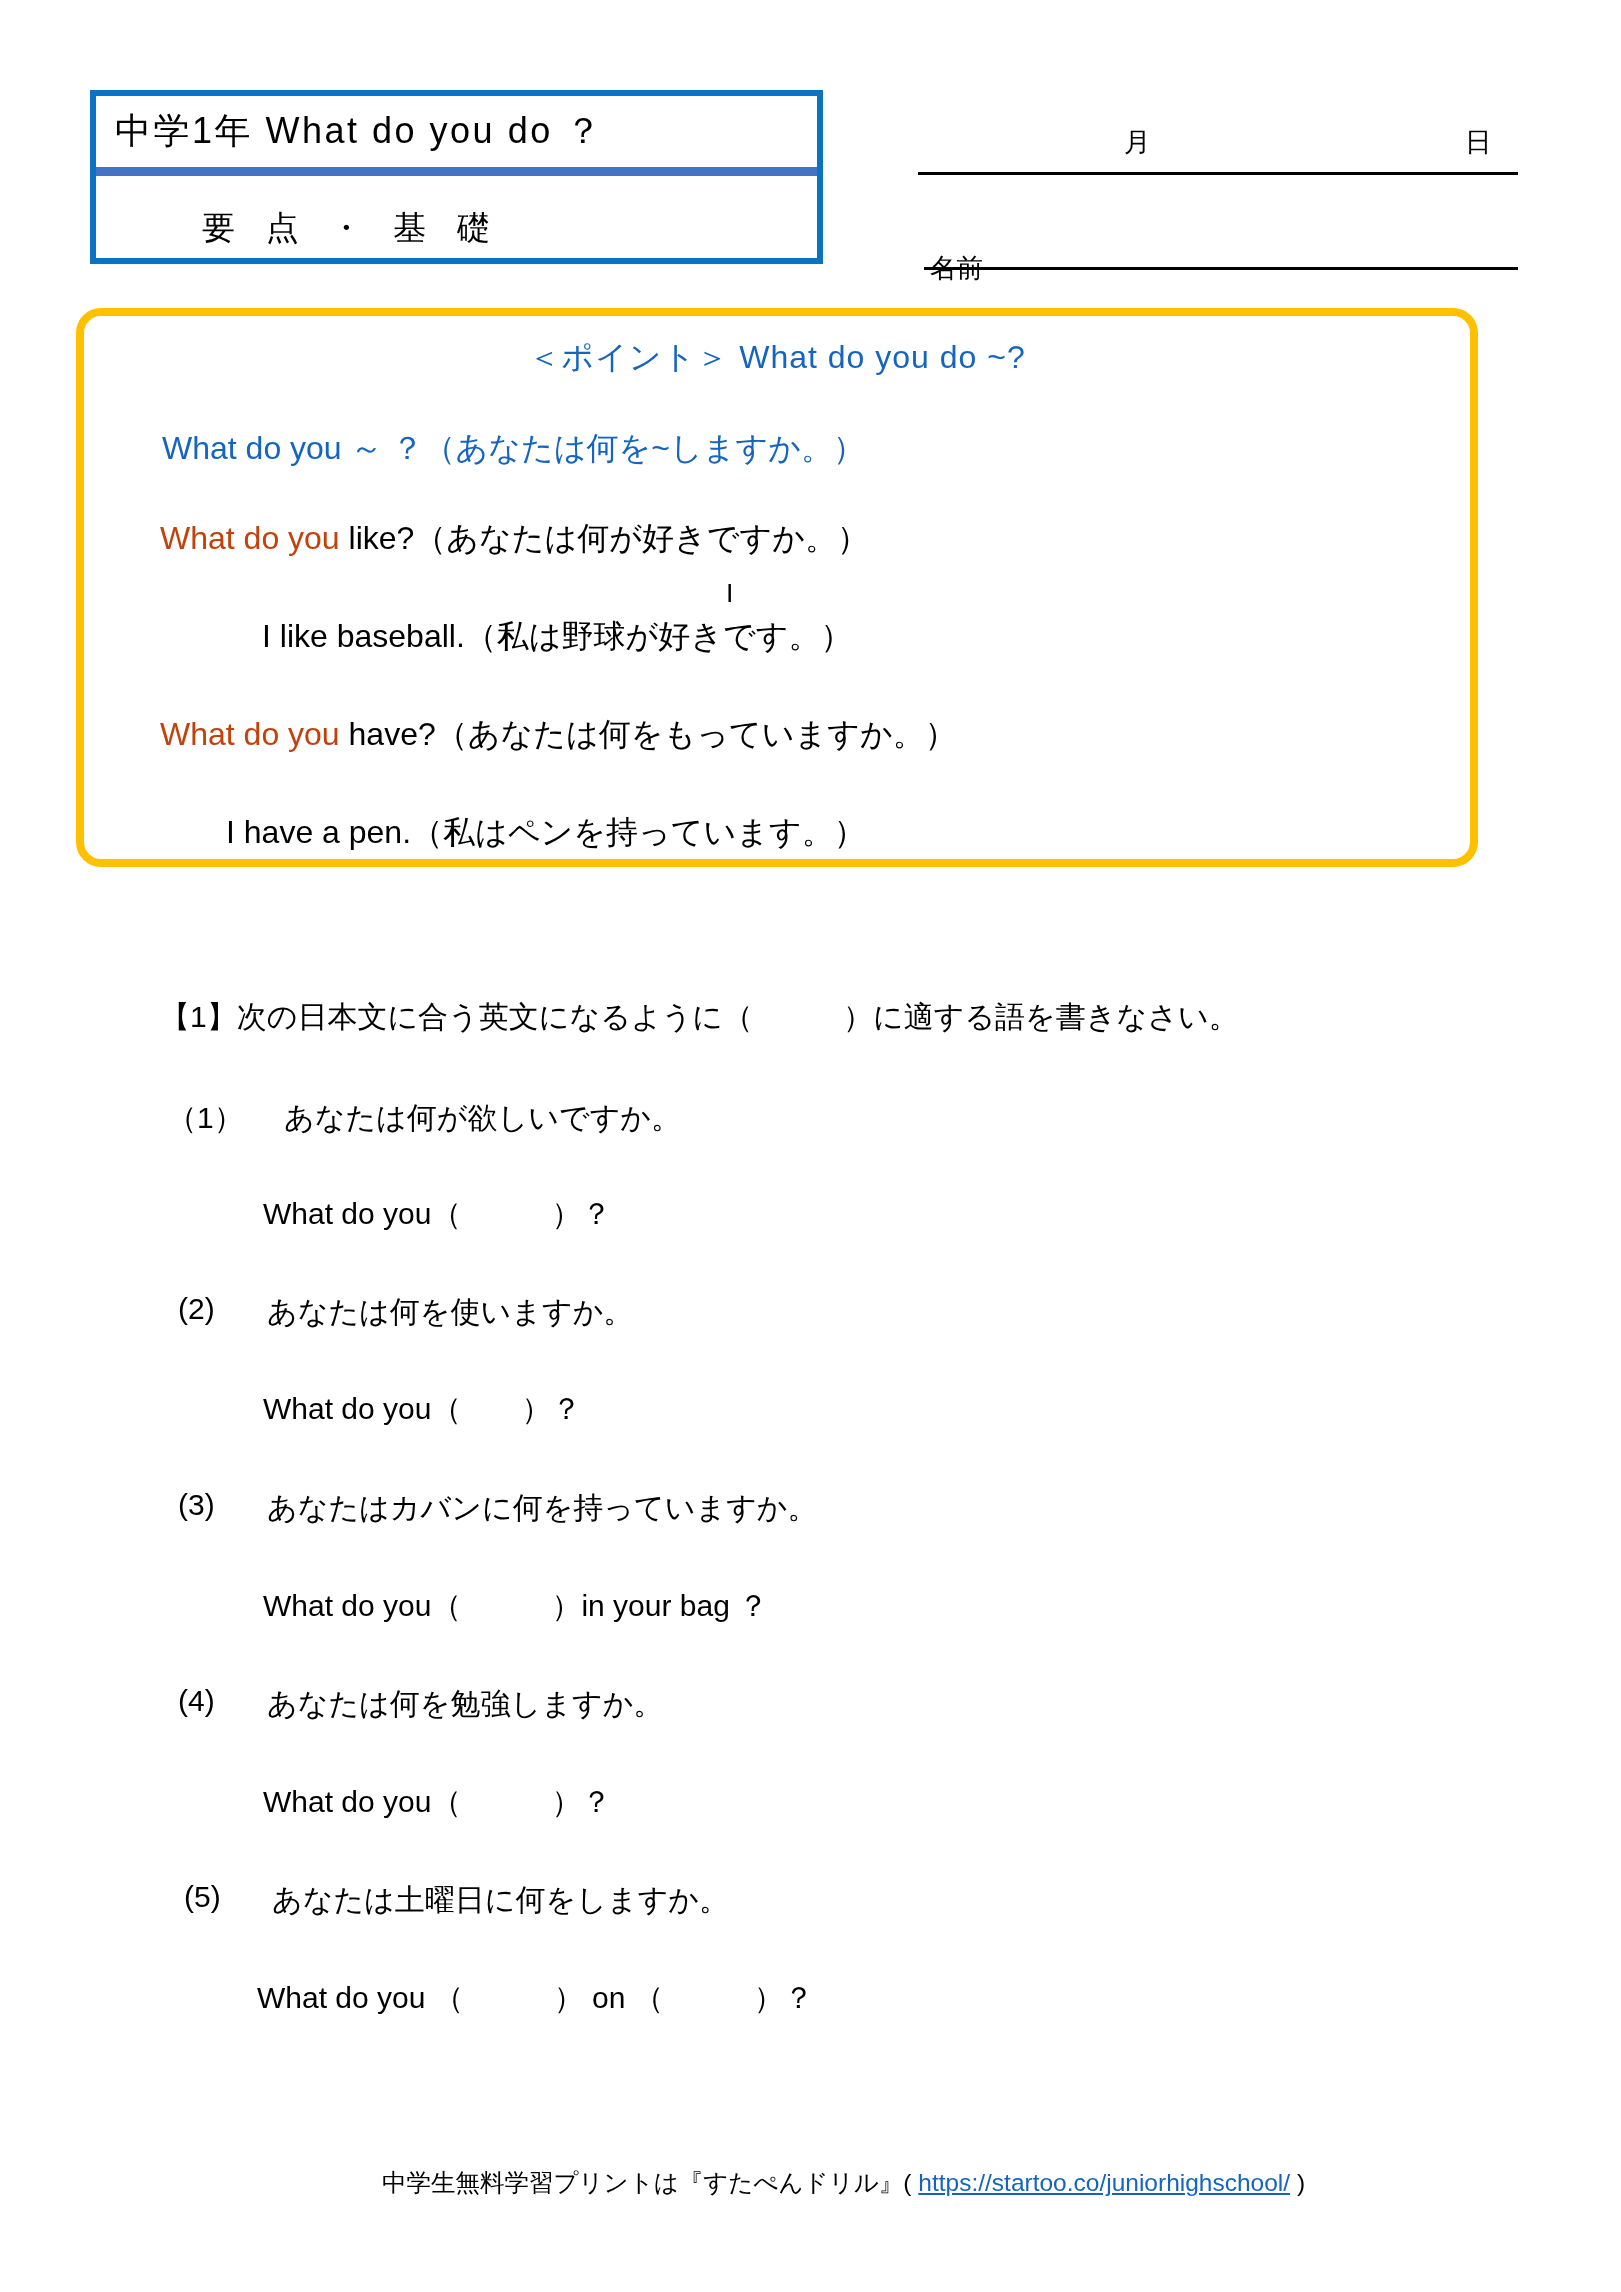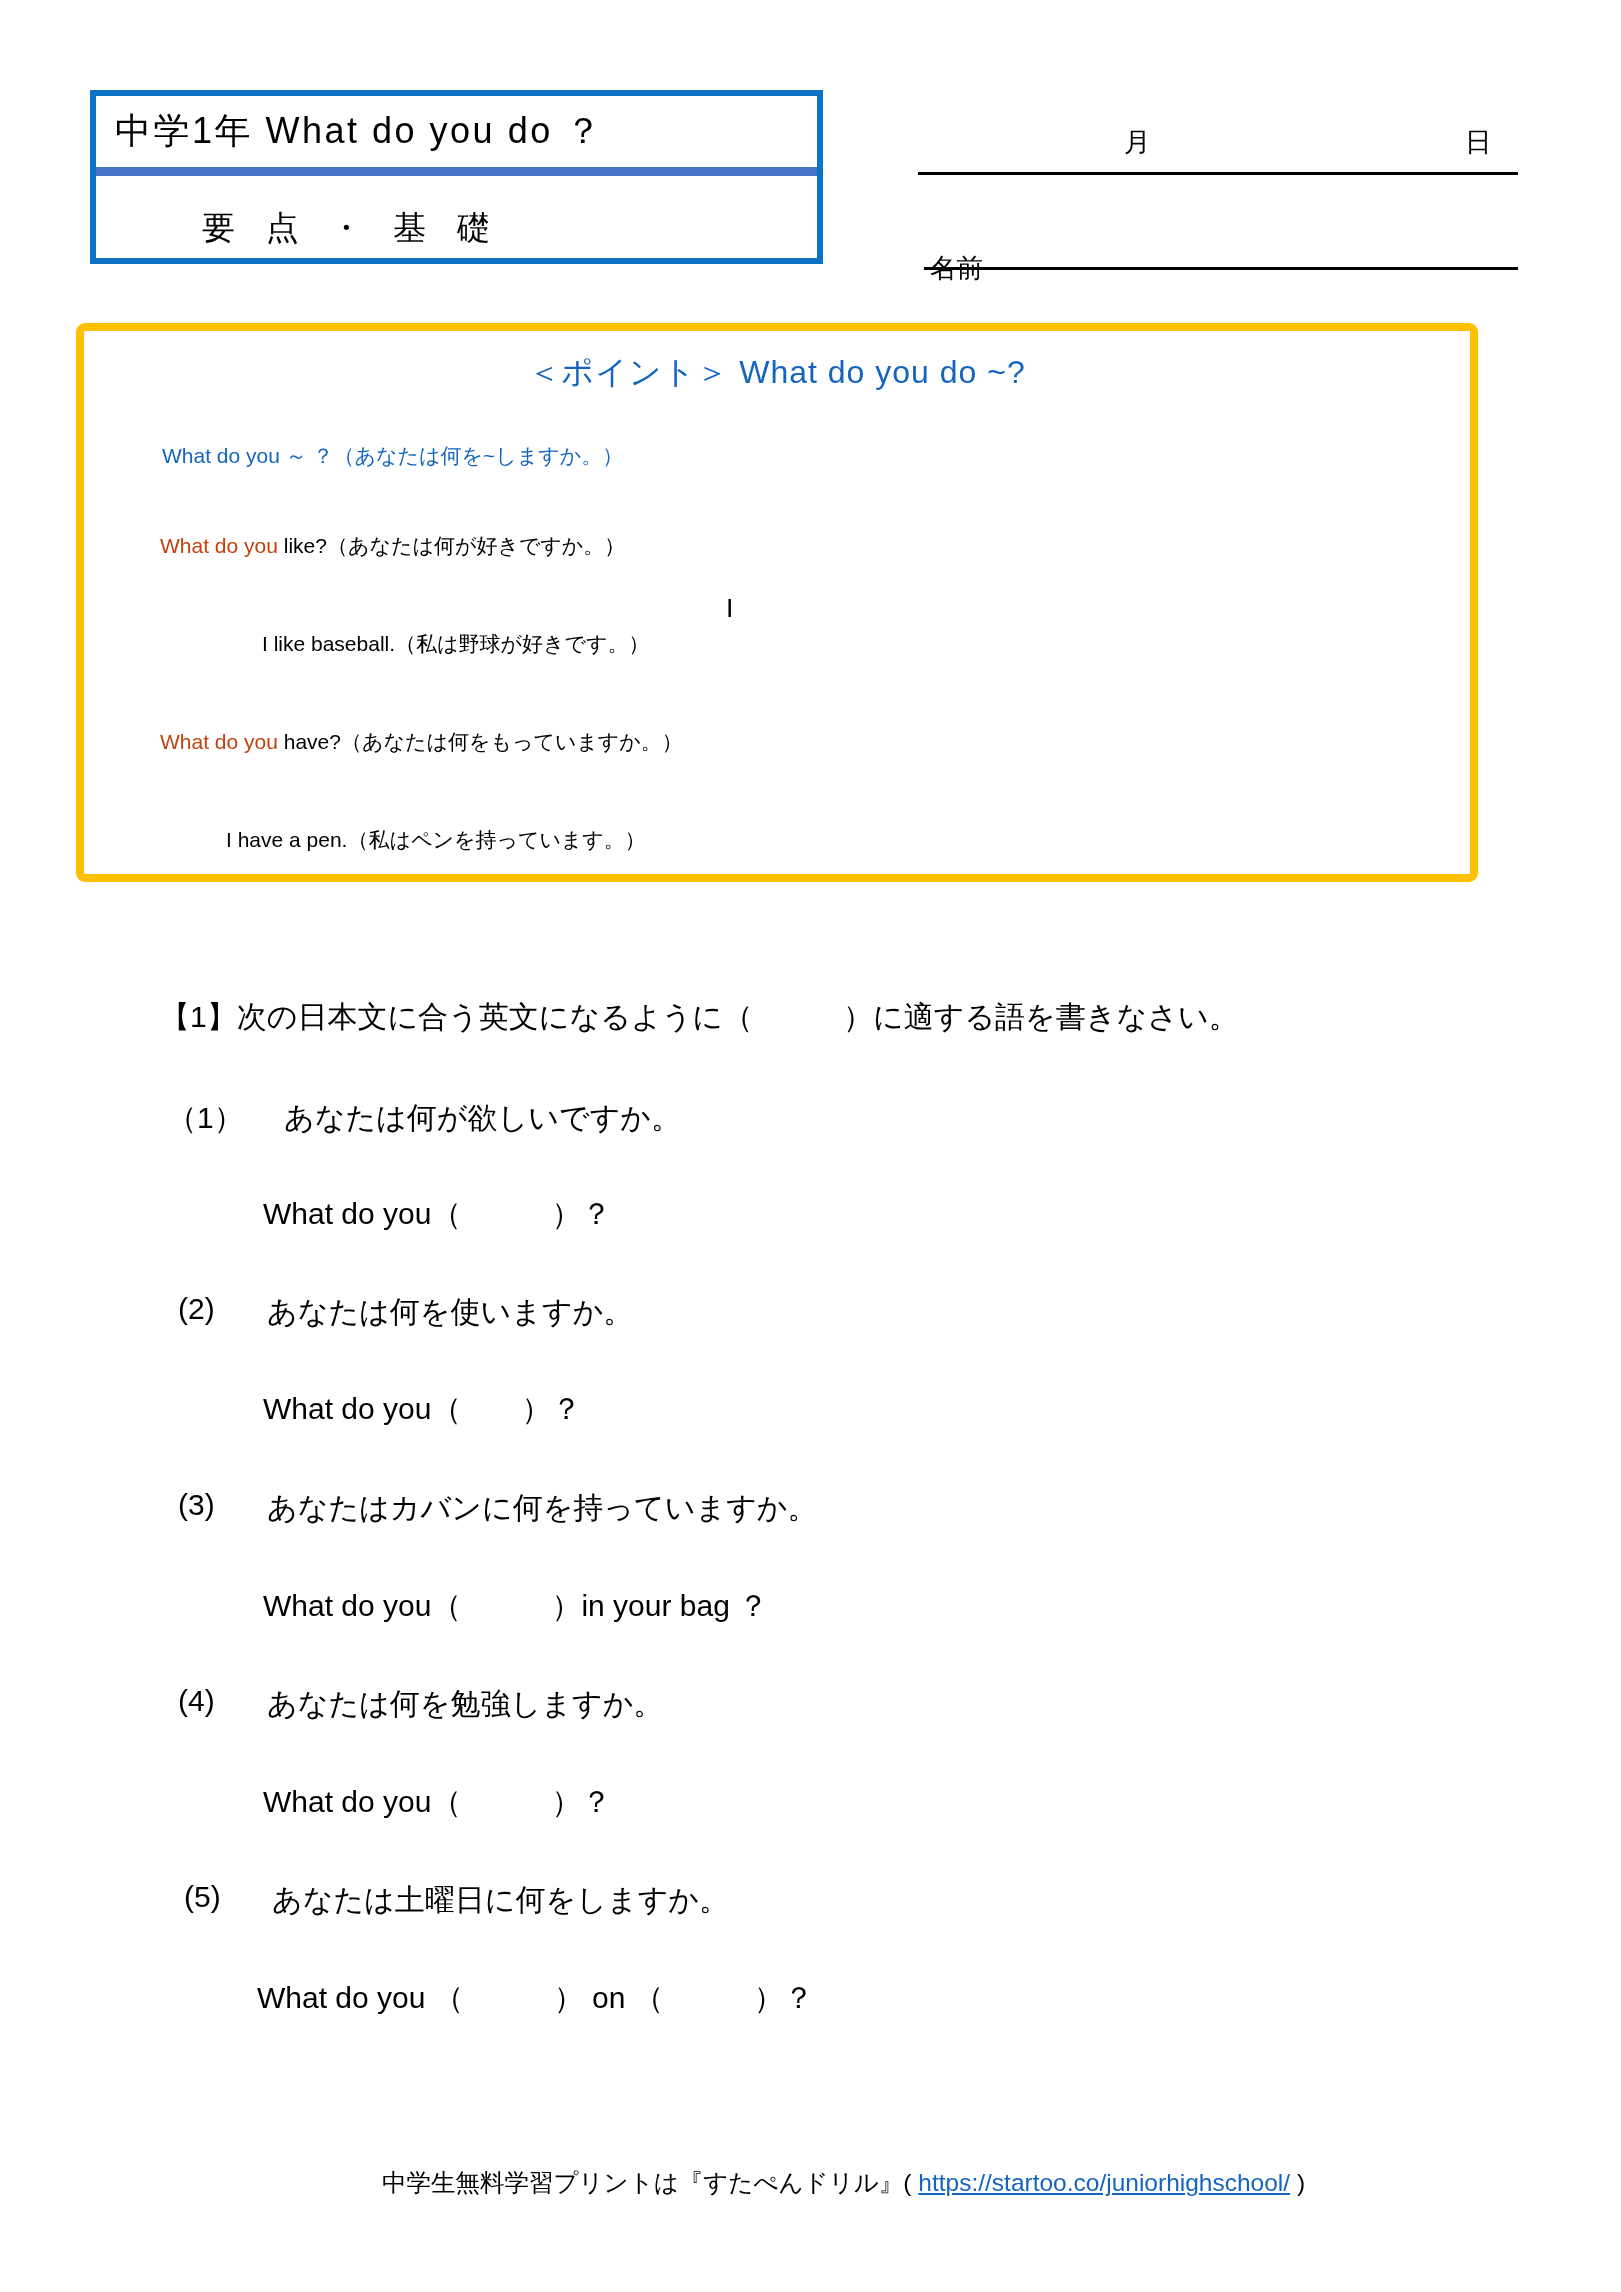--- a/index.html
+++ b/index.html
@@ -96,41 +96,41 @@
     left: 930px;
     top: 223px;
     font-size: 26.5px;
     margin-top: 27px;
   }
 
   
   .point-box {
     position: absolute;
     left: 76px;
-    top: 323px;
+    top: 308px;
     width: 1402px;
     height: 559px;
     border: 8.8px solid #FFC000;
-    border-radius: 9px;
+    border-radius: 25px;
     box-sizing: border-box;
     background: #ffffff;
   }
   .point-title {
     position: absolute;
     left: 0;
     top: 19.6px;
     width: 100%;
     text-align: center;
     font-size: 32px;
     color: #1565C0;
     letter-spacing: 1px;
   }
   .point-line {
     position: absolute;
-    font-size: 21px;
+    font-size: 32px;
     white-space: nowrap;
   }
   .pl-1 { left: 78px; top: 111px; color: #1565C0; }
   .pl-2 { left: 76px; top: 201px; }
   .pl-marker { left: 642px; top: 262px; font-size: 26.5px; }
   .pl-3 { left: 142px; top: 299px; margin-left: 36px; }
   .pl-4 { left: 76px; top: 397px; }
   .pl-5 { left: 142px; top: 495px; }
   .red { color: #c2410c; }
 

